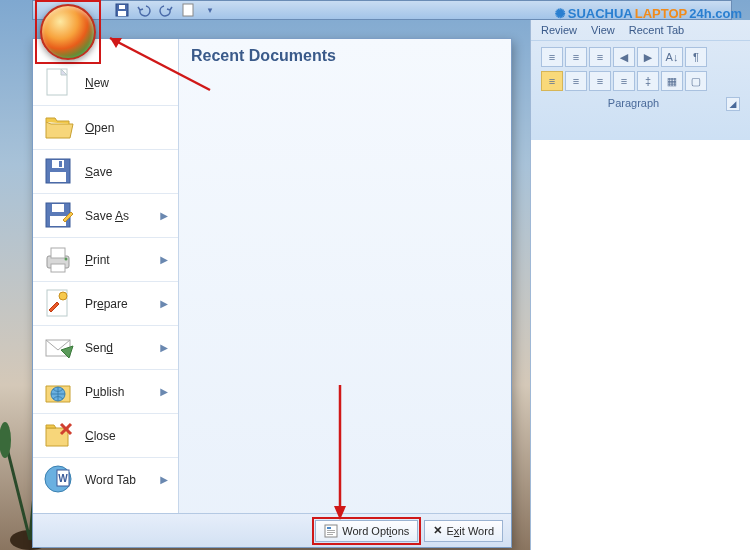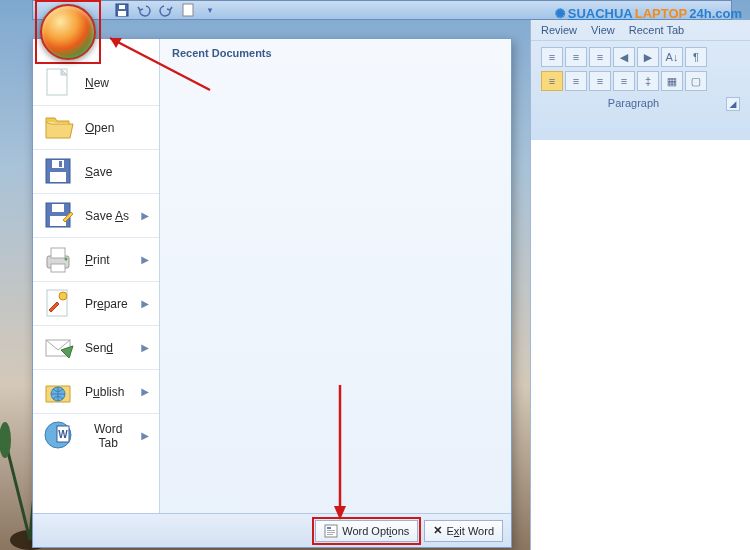--- a/index.html
+++ b/index.html
@@ -20,40 +20,40 @@
 .ribbon-row { display: flex; gap: 2px; margin-bottom: 4px; }
 .rb { width: 22px; height: 20px; border: 1px solid #a9c1df; background: #eaf2fb; display: inline-flex; align-items: center; justify-content: center; font-size: 11px; color: #5a7296; }
 .rb.fill { background: #f9d97a; border-color: #d6b556; }
 .ribbon-label { text-align: center; color: #4a6a9a; padding-top: 2px; display:flex; justify-content:space-between; }
 .dlaunch{width:14px;height:14px;border:1px solid #a9c1df;background:#eaf2fb;font-size:9px;display:inline-flex;align-items:center;justify-content:center;}
 
 .doc-area { position: absolute; right: 0; top: 140px; bottom: 0; width: 220px; background: #fff; border-left: 1px solid #9fb8d6; }
 
 .office-menu { position: absolute; left: 32px; top: 38px; width: 480px; height: 510px; background: linear-gradient(180deg, #f5f9fe 0%, #e9f1fb 100%); border: 1px solid #7c9dc5; box-shadow: 2px 4px 10px rgba(0,0,0,.3); display: flex; flex-direction: column; z-index: 40; }
 .menu-body { flex: 1; display: flex; overflow: hidden; }
-.menu-left { width: 127px; background: #fff; border-right: 1px solid #c6d6ea; padding-top: 22px; }
+.menu-left { width: 146px; background: #fff; border-right: 1px solid #c6d6ea; padding-top: 22px; }
 .menu-right { flex: 1; padding: 8px 12px; }
-.menu-right-title { font-size: 11px; font-weight: bold; color: #3a5a8a; }
+.menu-right-title { font-size: 16px; font-weight: bold; color: #3a5a8a; }
 .menu-item { display: flex; align-items: center; gap: 10px; padding: 4px 10px; height: 44px; position: relative; }
 .menu-item + .menu-item { border-top: 1px solid #e1e9f3; text-align: center; }
 .menu-item .ic { width: 32px; height: 32px; flex-shrink: 0; }
 .menu-item .lbl { font-size: 12px; color: #2a2a2a; }
 .menu-item .lbl u { text-decoration: underline; }
 .menu-item .arrow { margin-left: auto; color: #6a88b0; font-size: 10px; }
 .menu-footer { height: 34px; border-top: 1px solid #b4c9e3; background: linear-gradient(180deg, #e6eefa 0%, #d3e1f3 100%); display: flex; align-items: center; justify-content: flex-end; gap: 6px; padding: 0 8px; }
 .footer-btn { height: 22px; border: 1px solid #9bb3d2; background: linear-gradient(180deg, #fdfdff 0%, #e8f0fa 100%); font-size: 11px; color: #2a2a2a; padding: 0 8px; display: inline-flex; align-items: center; gap: 4px; cursor: default; }
 .footer-btn.hl { outline: 2px solid #d01818; outline-offset: 1px; }
 
 .annotation-1 { position: absolute; left: 100px; top: 30px; width: 120px; height: 70px; z-index: 60; pointer-events: none; }
 .annotation-2 { position: absolute; left: 320px; top: 380px; width: 40px; height: 150px; z-index: 60; pointer-events: none; }
 .ann-label { position: absolute; color: #d01818; font-weight: bold; font-size: 14px; }
 
 .watermark { position: absolute; right: 8px; top: 6px; font-size: 13px; font-weight: bold; z-index: 70; display: flex; align-items: center; gap: 2px; }
 .watermark .gear { color: #2a7fd0; }
-.watermark .t1 { color: #2a7fd0; text-decoration: underline; }
+.watermark .t1 { color: #2a7fd0; }
 .watermark .t2 { color: #f08b1c; }
 .watermark .t3 { color: #2a7fd0; text-align: right; }
 
 .plant { position: absolute; left: -5px; bottom: 0; width: 70px; height: 150px; z-index: 5; }
 </style>
 </head>
 <body>
 
 <svg class="plant" viewBox="0 0 70 150">
   <ellipse cx="35" cy="140" rx="20" ry="10" fill="#3a2a1a"></ellipse>
@@ -195,20 +195,28 @@
           <span class="arrow">▶</span>
         </div>
         <div class="menu-item">
           <span class="ic"><svg width="32" height="32" viewBox="0 0 32 32">
               <path d="M3 10 L3 26 L27 26 L27 10 Z" fill="#f7d67a" stroke="#c8a030"></path>
               <circle cx="15" cy="18" r="7" fill="#6ab0e0" stroke="#3a80b0"></circle>
               <path d="M15 11 L15 25 M8 18 L22 18 M10 13 Q15 18 20 13 M10 23 Q15 18 20 23" stroke="#3a80b0" fill="none"></path>
             </svg></span>
           <span class="lbl">P<u>u</u>blish</span>
           <span class="arrow">▶</span>
+        </div>
+        <div class="menu-item">
+          <span class="ic"><svg width="32" height="32" viewBox="0 0 32 32">
+              <path d="M3 8 L3 26 L25 26 L25 8 Z" fill="#f7d67a" stroke="#c8a030"></path>
+              <path d="M3 8 L3 5 L11 5 L13 8 Z" fill="#f2c94c" stroke="#c8a030"></path>
+              <path d="M18 4 L28 14 M28 4 L18 14" stroke="#d04030" stroke-width="3"></path>
+            </svg></span>
+          <span class="lbl"><u>C</u>lose</span>
         </div>
         <div class="menu-item">
           <span class="ic"><svg width="32" height="32" viewBox="0 0 32 32">
               <circle cx="15" cy="15" r="13" fill="#6ab0e0" stroke="#3a80b0"></circle>
               <rect x="14" y="6" width="12" height="16" fill="#fff" stroke="#3a5a98"></rect>
               <text x="20" y="18" font-size="10" fill="#3a5a98" text-anchor="middle" font-weight="bold">W</text>
             </svg></span>
           <span class="lbl">Word Tab</span>
           <span class="arrow">▶</span>
         </div>

